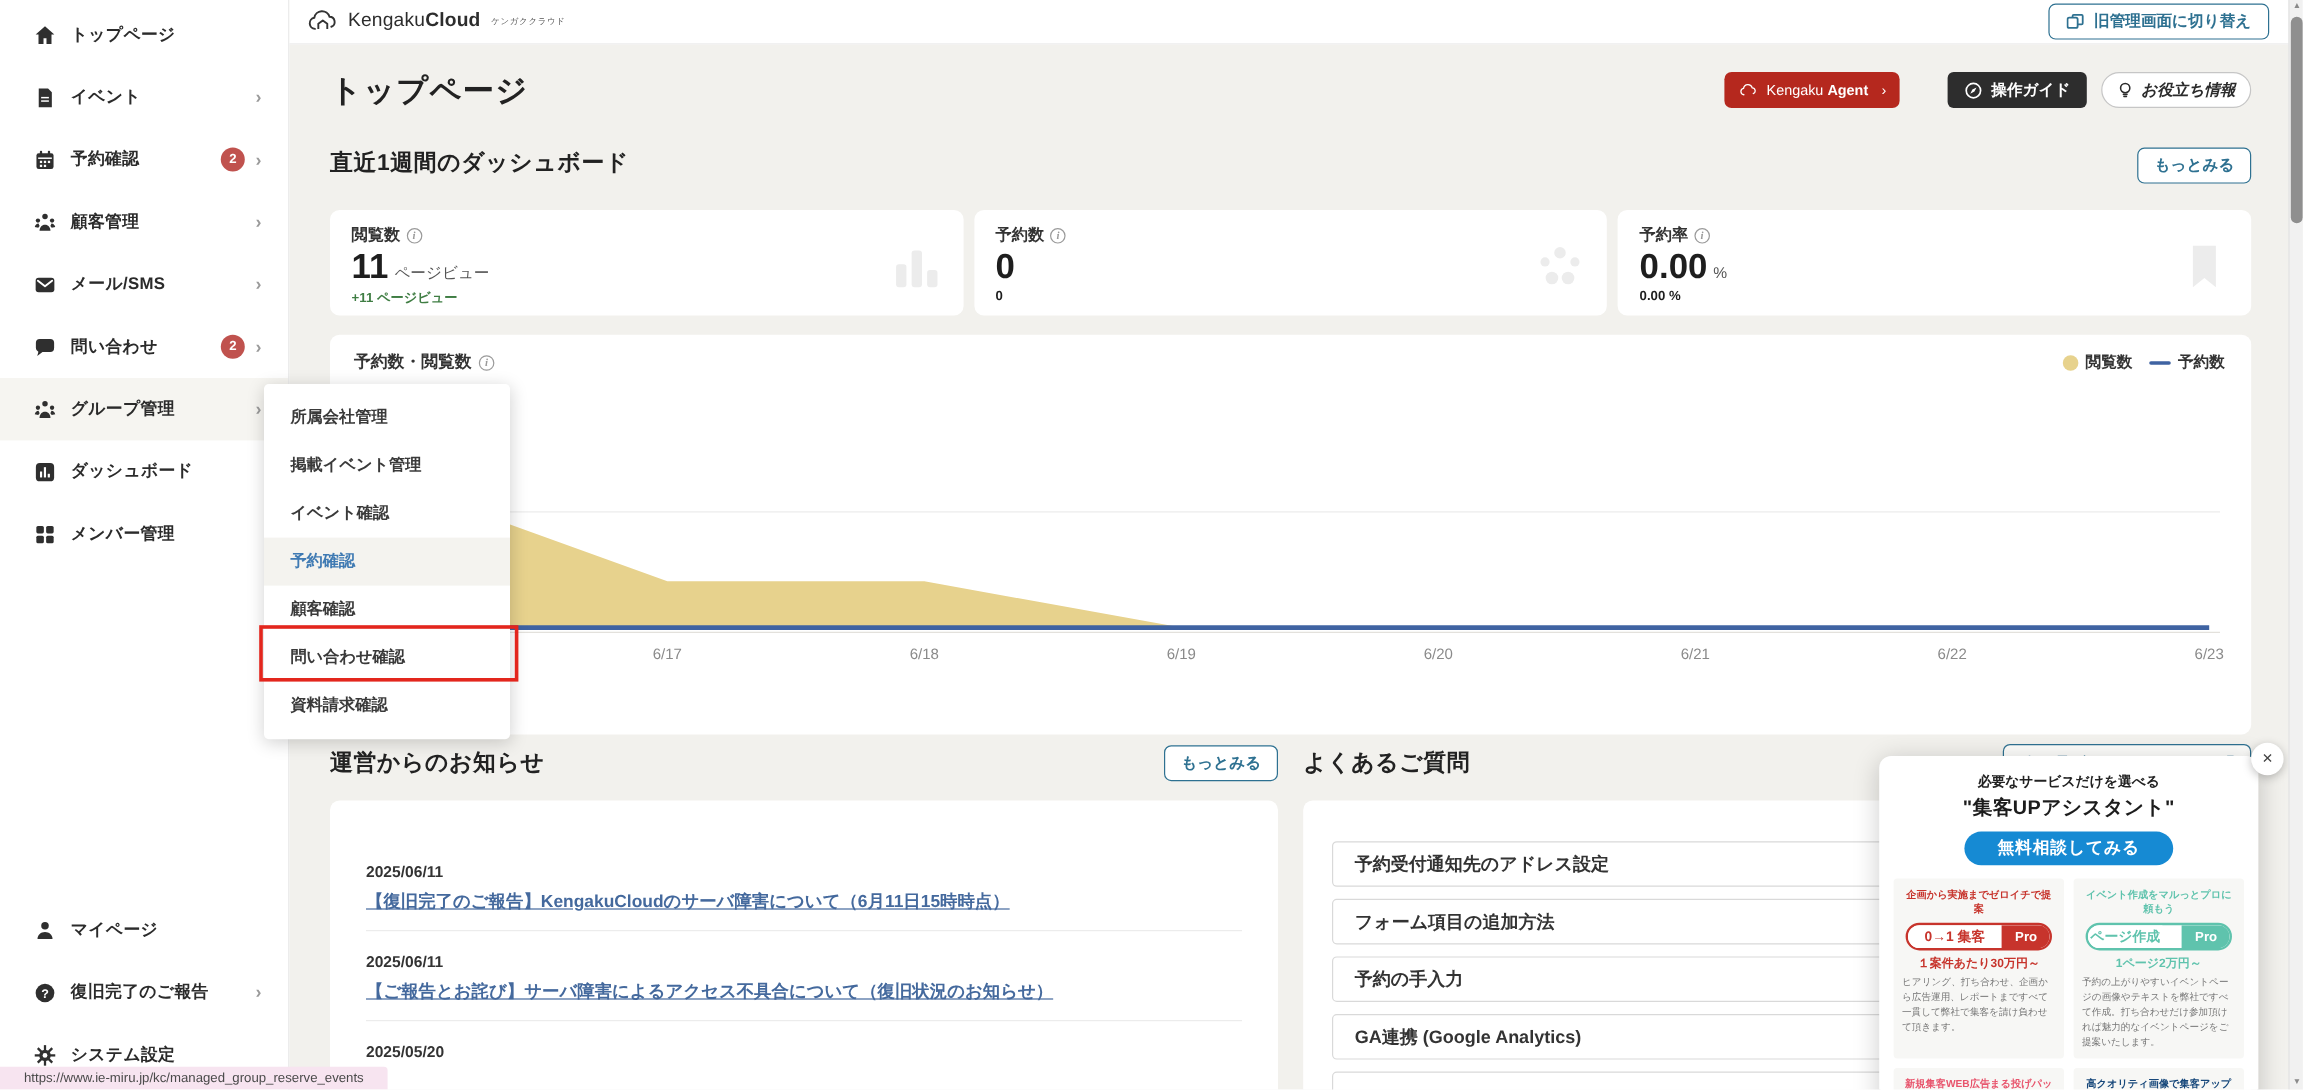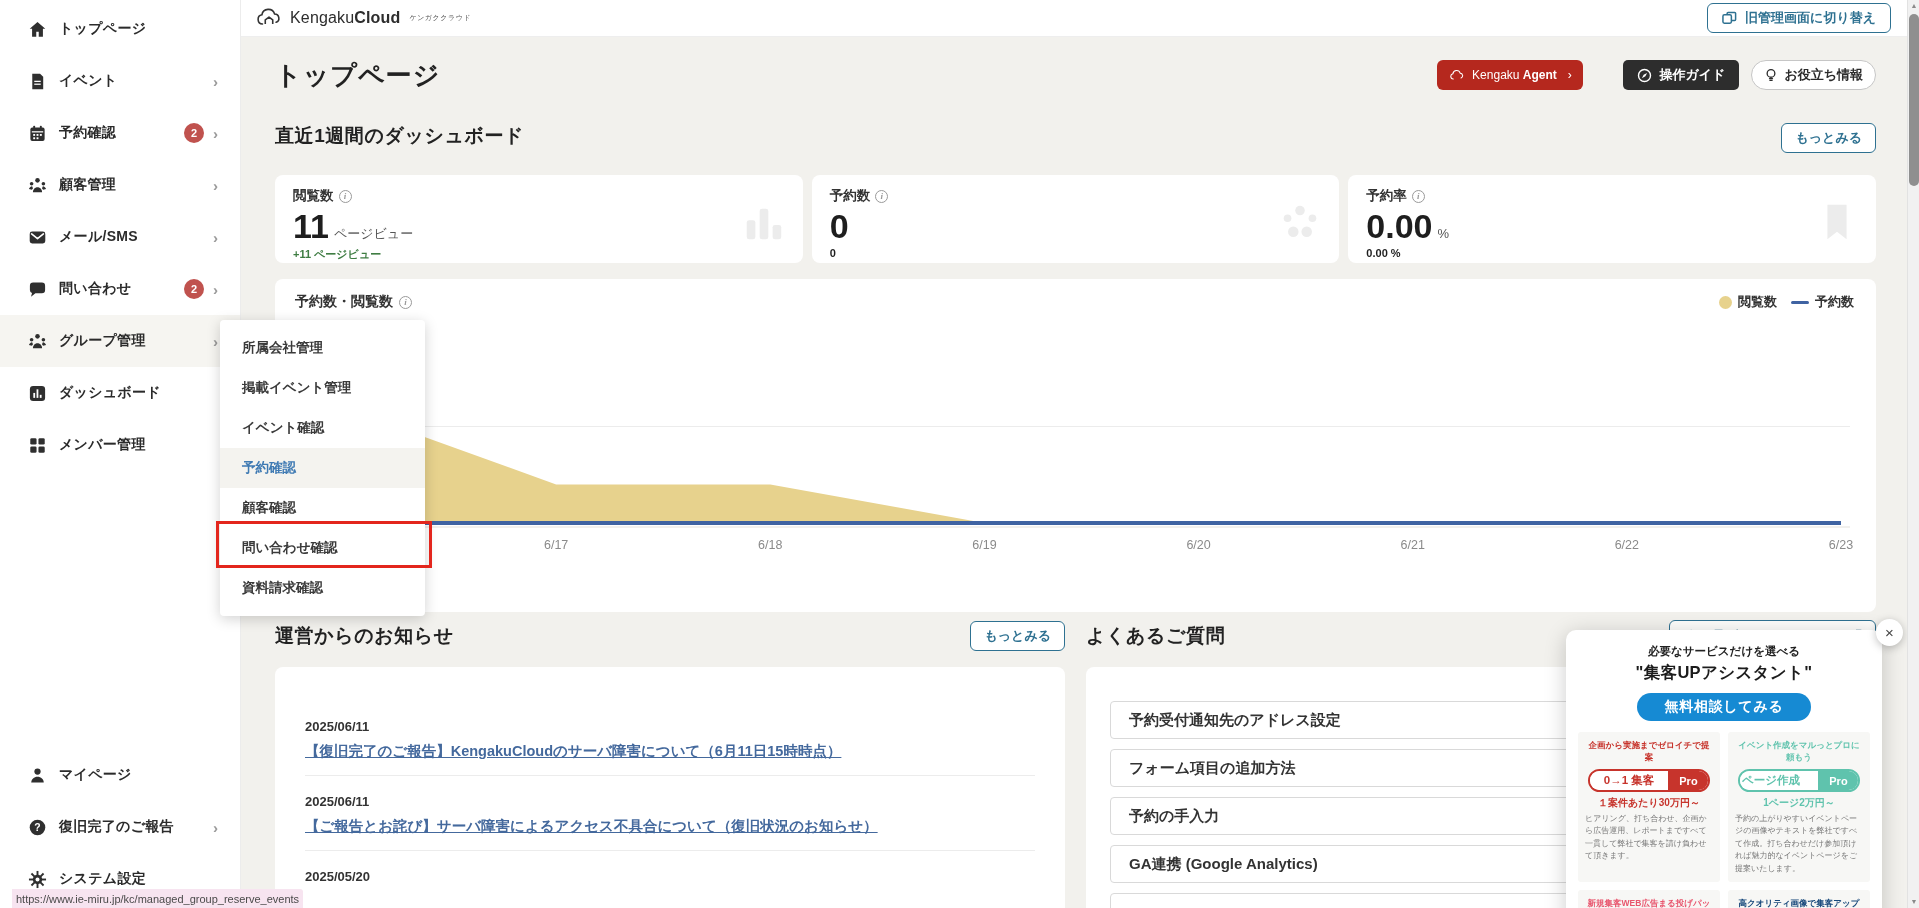--- a/index.html
+++ b/index.html
@@ -48,37 +48,37 @@
     font-size:12px; cursor:pointer; margin-right:40px; }
   .agent-btn b { font-weight:800; }
   .agent-btn .ac { font-size:12px; margin-left:4px; }
   .agent-btn svg { width:16px; height:11px; }
   .guide-btn { height:30px; padding:0 14px; background:#2d2d2d; border:none; border-radius:5px;
     color:#fff; font-size:13px; font-weight:700; display:flex; align-items:center; gap:7px;
     cursor:pointer; margin-right:12px; }
   .guide-btn svg { width:15px; height:15px; }
   .tips-btn { height:30px; padding:0 12px; background:#fff; border:1px solid #c6c6c6;
     border-radius:15px; color:#2b2b2b; font-size:13px; font-weight:700; display:flex;
-    align-items:center; gap:6px; cursor:pointer; }
+    align-items:center; gap:6px; cursor:pointer;font-style:italic; }
   .tips-btn svg { width:14px; height:14px; }
 
   .sec-row { margin-top:26px; display:flex; align-items:flex-start; justify-content:space-between; }
   .sec-head { font-size:19px; font-weight:800; color:#222; letter-spacing:.03em; }
   .more-btn { height:30px; padding:0 13px; background:#fff; border:1.5px solid #2e7191;
     border-radius:6px; color:#2e7191; font-size:13px; font-weight:700; cursor:pointer; }
 
   .cards-row { margin-top:22px; display:flex; gap:9px; }
   .stat-card { flex:1; height:88px; background:#fff; border-radius:8px; padding:12px 18px;
     position:relative; }
   .stat-title { font-size:13.5px; font-weight:700; color:#333; display:flex; align-items:center; gap:5px; }
   .info-i { width:13px; height:13px; border:1px solid #9a9a9a; border-radius:50%; color:#9a9a9a;
     font-size:9px; font-style:italic; font-weight:700; display:inline-flex; align-items:center;
     justify-content:center; font-family:"Liberation Serif","DejaVu Serif",serif; }
   .stat-value-row { margin-top:2px; display:flex; align-items:baseline; gap:5px; }
-  .stat-value { font-size:34px; font-weight:800; color:#1e1e1e; }
+  .stat-value { font-size:29px; font-weight:800; color:#1e1e1e; }
   .stat-unit { font-size:13px; color:#555; }
   .stat-sub { font-size:11px; font-weight:700; margin-top:1px; color:#1e1e1e; }
   .stat-sub.green { color:#3f7d43; }
   .stat-ic { position:absolute; right:16px; top:26px; width:46px; height:42px; }
 
   .chart-card { margin-top:16px; height:333px; background:#fff; border-radius:8px;
     position:relative; padding:14px 20px; }
   .chart-title { font-size:14px; font-weight:700; color:#333; display:flex; align-items:center; gap:6px; }
   .legend { position:absolute; right:22px; top:14px; display:flex; align-items:center; gap:14px; }
   .leg-item { display:flex; align-items:center; gap:6px; font-size:13px; font-weight:700; color:#333; }
@@ -132,22 +132,22 @@
   .svc-pill { margin:5px auto 0; height:23px; border:2px solid; border-radius:999px; display:flex;
     overflow:hidden; background:#fff; width:96%; cursor:pointer; }
   .svc-pill .nm { flex:1; display:flex; align-items:center; justify-content:center;
     font-size:11.5px; font-weight:800; background:#fff; }
   .svc-pill .pro { width:40px; display:flex; align-items:center; justify-content:center;
     color:#fff; font-size:11px; font-weight:800; }
   .svc-price { font-size:10px; font-weight:800; margin-top:4px; }
   .svc-desc { font-size:8px; color:#777; text-align:left; line-height:1.55; margin-top:3px; }
 
   
-  .status-tip { position:absolute; left:12px; bottom:0; height:19px; background:#f7e4f0;
-    color:#4a4a4a; font-size:11px; display:flex; align-items:center; padding:0 4px;
+  .status-tip { position:absolute; left:0; bottom:0; height:19px; background:#f7e4f0;
+    color:#4a4a4a; font-size:11px; display:flex; align-items:center; padding:0 20px;
     z-index:60; border-top-right-radius:3px; }
   .scrollbar { position:absolute; right:0; top:0; width:12px; height:100%; background:#f1f1f1;
     border-left:1px solid #e2e2e2; z-index:70; }
   .sb-arrow { position:absolute; left:0; width:12px; text-align:center; color:#8a8a8a;
     font-size:7px; cursor:pointer; }
   .sb-thumb { position:absolute; left:1px; top:14px; width:10px; height:172px; background:#8f8f8f;
     border-radius:5px; cursor:pointer; }
 </style>
 </head>
 <body>

